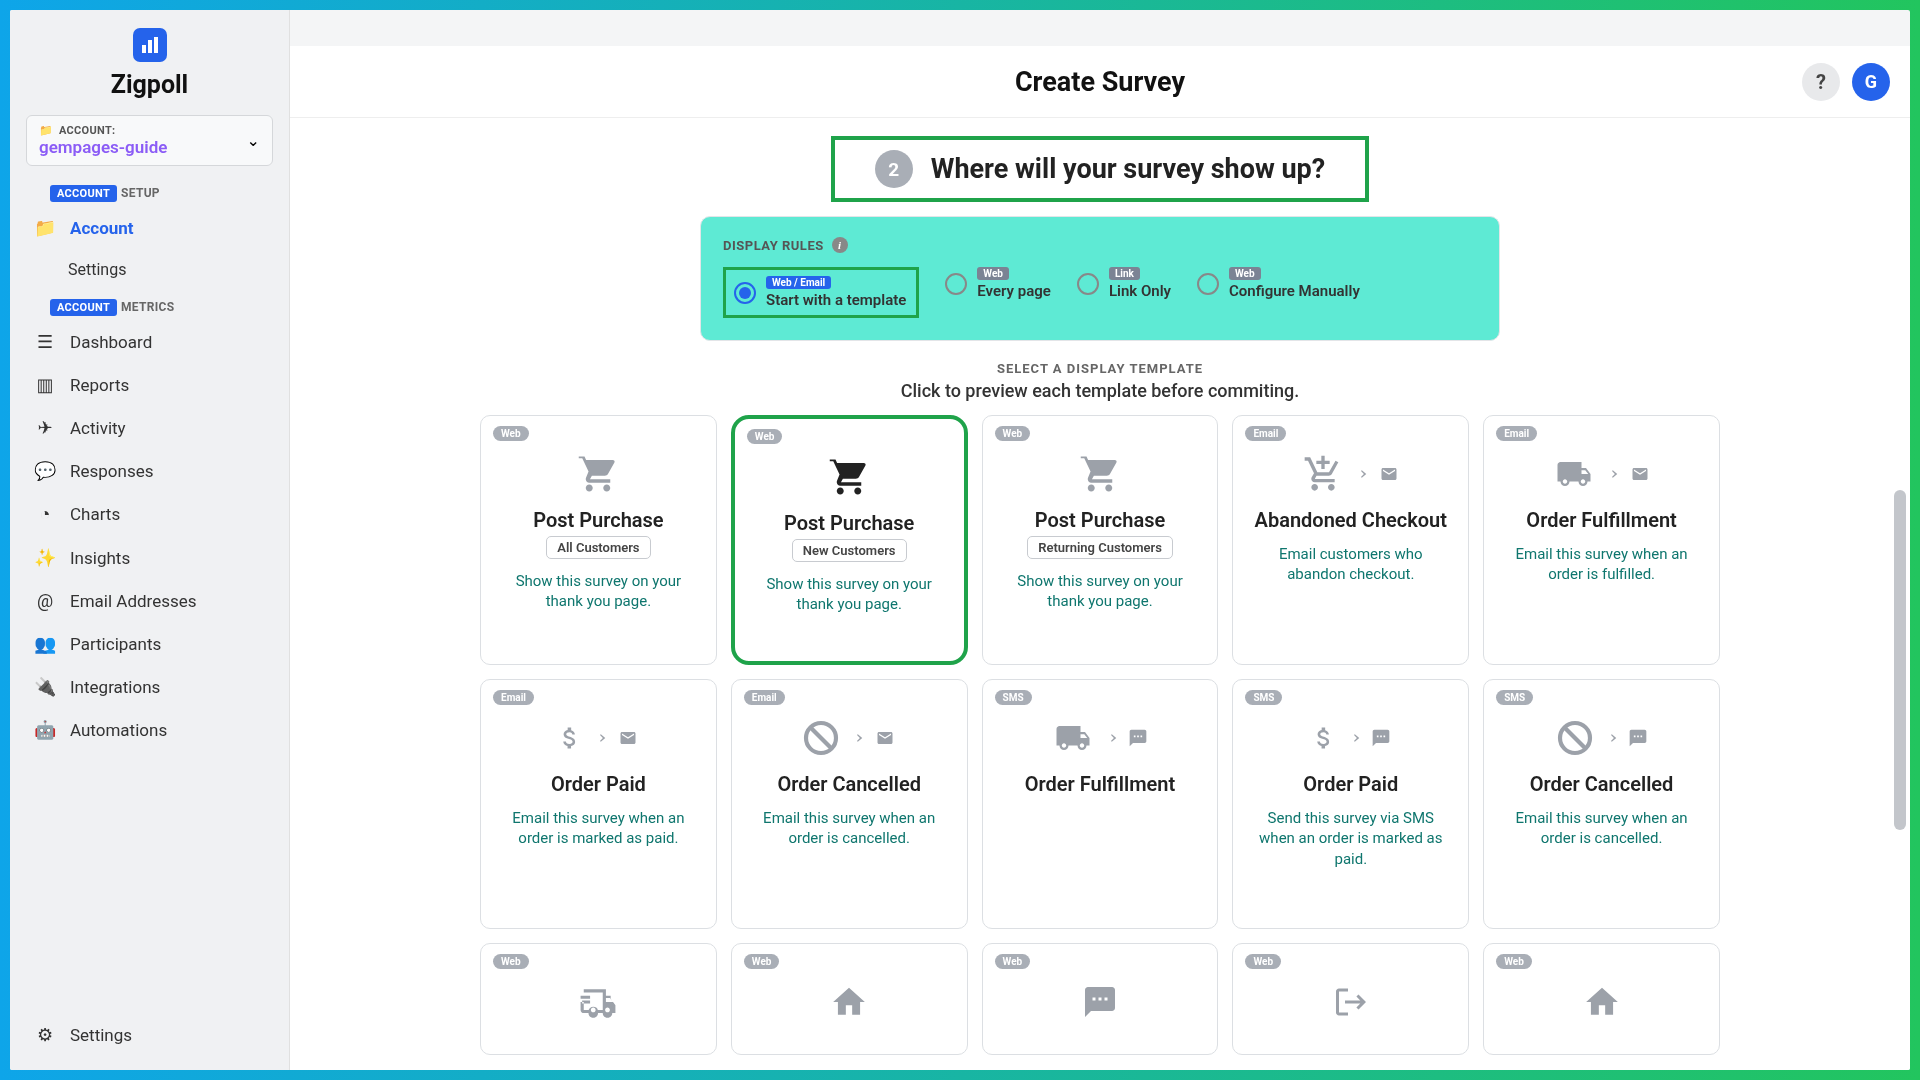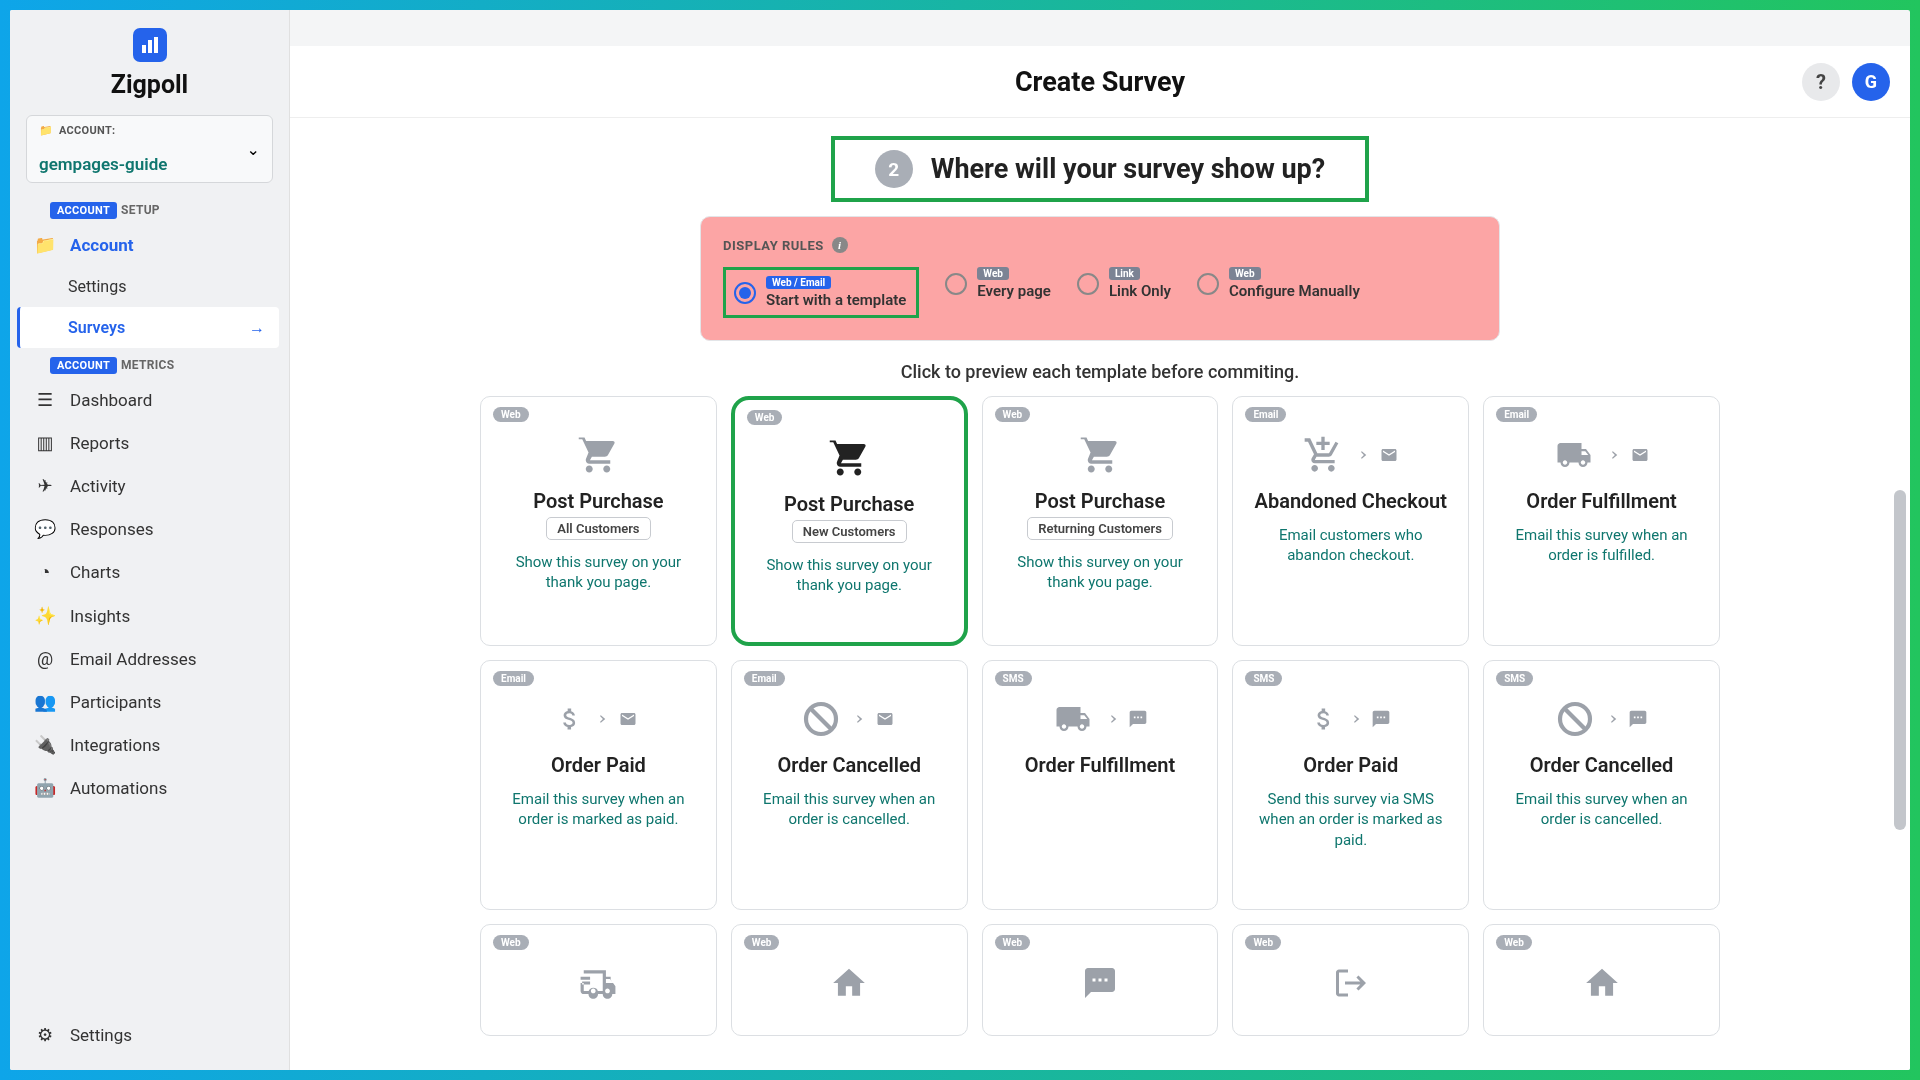--- a/index.html
+++ b/index.html
@@ -5,42 +5,42 @@
 * { margin:0; padding:0; box-sizing:border-box; font-family:-apple-system,BlinkMacSystemFont,"Segoe UI",Roboto,sans-serif; }
 body { background:linear-gradient(90deg,#0ea5e9 0%,#22c55e 100%); padding:10px; width:1920px; height:1080px; overflow:hidden; }
 .app { background:#f4f5f6; width:100%; height:100%; display:flex; border-radius:2px; overflow:hidden; position:relative; }
 .sidebar { width:280px; background:#f0f1f3; border-right:1px solid #e0e0e0; display:flex; flex-direction:column; padding:14px 10px; }
 .logo { display:flex; align-items:center; gap:8px; padding:4px 10px 16px;flex-direction:column; }
 .logo-icon { width:34px; height:34px; background:#2563eb; border-radius:7px; display:flex; align-items:center; justify-content:center; }
 .logo-text { font-weight:700; font-size:25px; color:#111; }
 .account-box { border:1px solid #d5d7da; border-radius:6px; padding:8px 12px; margin:0 6px 10px; background:#f8f9fa; display:flex; align-items:center; justify-content:space-between; }
 .account-inner { display:flex; flex-direction:column; }
 .account-label { font-size:11px; font-weight:700; color:#555; letter-spacing:.3px; display:flex; align-items:center; gap:6px; }
-.account-name { font-size:17px; font-weight:600; color:#0f766e; margin-top:17px; }
+.account-name { font-size:17px; font-weight:600; color:#8b5cf6; margin-top:0; }
 .section-tag { margin:10px 0 6px 30px; font-size:12px; font-weight:700; color:#666; letter-spacing:.3px; }
 .section-tag .pill { background:#2563eb; color:#fff; padding:2px 7px; border-radius:3px; font-size:11px; margin-right:4px; }
 .nav-item { display:flex; align-items:center; gap:14px; padding:11px 14px; font-size:17px; color:#333; cursor:pointer; border-radius:4px; }
 .nav-item.primary { color:#2563eb; font-weight:700; }
 .nav-item.sub { padding-left:48px; font-size:16px; }
 .nav-item.active { background:#fff; color:#2563eb; font-weight:600; border-left:3px solid #2563eb; margin-left:-3px; justify-content:space-between; }
 .nav-icon { width:22px; text-align:center; font-size:18px; color:#333; }
 .nav-item.primary .nav-icon { color:#2563eb; }
 .spacer { flex:1; }
 .main { flex:1; background:#fff; display:flex; flex-direction:column; overflow:hidden;margin-top:36px; }
 .topbar { height:72px; border-bottom:1px solid #eee; display:flex; align-items:center; justify-content:center; position:relative; }
 .page-title { font-size:27px; font-weight:700; color:#111; }
 .top-right { position:absolute; right:20px; display:flex; gap:12px; align-items:center; }
 .help-btn { width:38px; height:38px; border-radius:50%; background:#e8e9eb; display:flex; align-items:center; justify-content:center; font-weight:700; color:#444; font-size:20px; }
 .avatar { width:38px; height:38px; border-radius:50%; background:#2563eb; display:flex; align-items:center; justify-content:center; color:#fff; font-weight:700; font-size:18px; }
 .content { flex:1; overflow-y:auto; padding:18px 30px 0; position:relative; }
 .step-header { border:4px solid #1fa34a; padding:10px 40px; display:inline-flex; align-items:center; gap:18px; margin:0 auto 14px; }
 .step-wrap { text-align:center; }
 .step-num { width:38px; height:38px; border-radius:50%; background:#a9aeb6; color:#fff; font-weight:700; font-size:19px; display:flex; align-items:center; justify-content:center; }
 .step-text { font-size:27px; font-weight:700; color:#222; }
-.rules-card { max-width:800px; margin:0 auto 20px; border:1px solid #e3e5e8; border-radius:10px; padding:20px 22px 22px; background:#fca5a5; }
+.rules-card { max-width:800px; margin:0 auto 20px; border:1px solid #e3e5e8; border-radius:10px; padding:20px 22px 22px; background:#5eead4; }
 .rules-title { font-size:13px; font-weight:700; color:#555; letter-spacing:.5px; margin-bottom:14px; display:flex; align-items:center; gap:8px; }
 .info-dot { width:16px; height:16px; border-radius:50%; background:#888; color:#fff; font-size:11px; display:inline-flex; align-items:center; justify-content:center; font-style:italic; font-family:Georgia,serif; }
 .radio-row { display:flex; gap:26px; align-items:flex-start; }
 .radio-opt { display:flex; align-items:center; gap:10px; cursor:pointer; }
 .radio-opt.boxed { border:3px solid #1fa34a; padding:6px 10px 6px 8px; }
 .radio { width:22px; height:22px; border-radius:50%; border:2px solid #888; flex-shrink:0; display:flex; align-items:center; justify-content:center; }
 .radio.checked { border-color:#2563eb; }
 .radio.checked::after { content:''; width:12px; height:12px; border-radius:50%; background:#2563eb; }
 .radio-labels { display:flex; flex-direction:column; gap:2px; }
 .tag { font-size:10px; font-weight:700; color:#fff; background:#7b8394; padding:1px 6px; border-radius:3px; align-self:flex-start; }
@@ -93,24 +93,20 @@
 
     <div class="section-tag"><span class="pill">ACCOUNT</span><span>SETUP</span></div>
 
     <div class="nav-item primary">
         <span class="nav-icon">📁</span>
         <span>Account</span>
       </div>
     <div class="nav-item sub">
         <span>Settings</span>
       </div>
-    <div class="nav-item sub active">
-        <span>Surveys</span>
-        <span style="color:#2563eb">→</span>
-      </div>
 
     <div class="section-tag"><span class="pill">ACCOUNT</span><span>METRICS</span></div>
 
     <div class="nav-item">
         <span class="nav-icon">☰</span>
         <span>Dashboard</span>
       </div>
     <div class="nav-item">
         <span class="nav-icon">▥</span>
         <span>Reports</span>
@@ -203,20 +199,21 @@
             <div class="radio"></div>
             <div class="radio-labels">
                 <span class="tag">Web</span>
                 <span class="radio-text">Configure Manually</span>
               </div>
           </div>
         </div>
       </div>
 
       <div class="templates-head">
+        <div class="templates-label">SELECT A DISPLAY TEMPLATE</div>
         <div class="templates-sub">Click to preview each template before commiting.</div>
       </div>
 
       <div class="grid" id="grid">
           <div class="card"><span class="card-tag">Web</span><div class="card-icon" style="gap:8px">
               <svg width="46" height="42" viewBox="0 0 24 24" fill="currentColor">
                 <path d="M7 18c-1.1 0-2 .9-2 2s.9 2 2 2 2-.9 2-2-.9-2-2-2zM1 3h2l3.6 7.6L5.2 14c-.1.3-.2.6-.2 1 0 1.1.9 2 2 2h12v-2H7.4l1.1-2h7.4c.8 0 1.4-.4 1.8-1l3.6-6.5c.1-.2.2-.3.2-.5 0-.6-.4-1-1-1H5.2L4.3 2H1v1zm16 15c-1.1 0-2 .9-2 2s.9 2 2 2 2-.9 2-2-.9-2-2-2z"></path>
               </svg>
             </div><div class="card-title">Post Purchase</div><div class="card-pill">All Customers</div><div class="card-desc">Show this survey on your thank you page.</div></div>
           <div class="card highlight"><span class="card-tag">Web</span><div class="card-icon" style="gap:8px">

